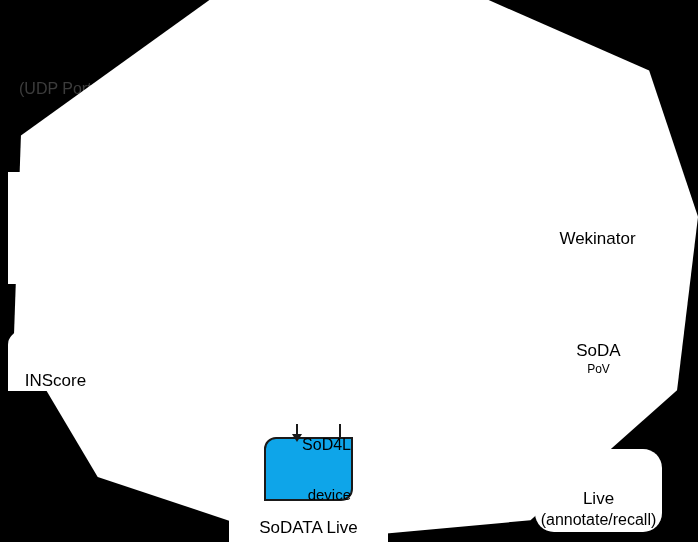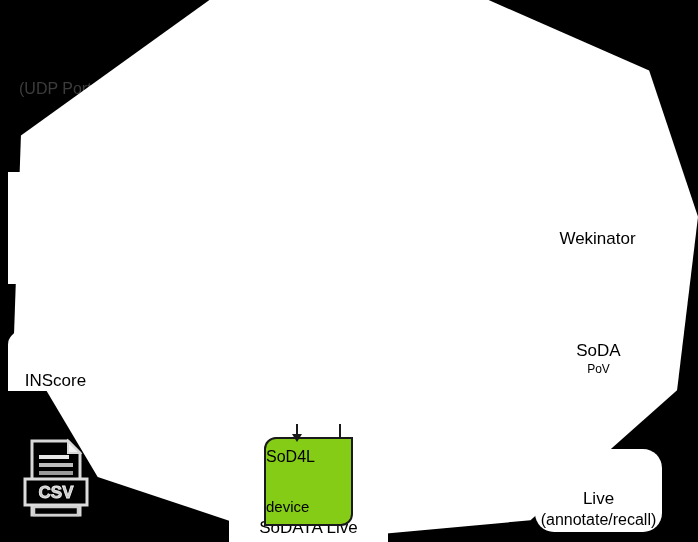--- a/index.html
+++ b/index.html
@@ -51,24 +51,24 @@
          box-shadow:0 0 0 3px #fff;}
   #sodai .ln1{font-size:17px;}
   #sodai .ln2{font-size:16px;}
 
   
   #ableton{left:229px;top:423px;width:159px;height:119px;
            justify-content:flex-end;padding-bottom:4px;}
   #ableton .app-label{font-size:17px;}
 
   
-  #sod4l{position:absolute;left:264px;top:437px;width:89px;height:89px;
-         background:#84cc16;border:2px solid #1a1a1a;
+  #sod4l{position:absolute;left:264px;top:437px;width:89px;height:64px;
+         background:#0ea5e9;border:2px solid #1a1a1a;
          border-radius:12px 0 12px 0;box-sizing:border-box;
-         display:flex;flex-direction:column;align-items:flex-start;
+         display:flex;flex-direction:column;align-items:flex-end;
          justify-content:center;color:#000;}
   #sod4l .ln1{font-size:16px;}
   #sod4l .ln2{font-size:15px;margin-top:32px;}
 
   
   .conn{position:absolute;background:#1a1a1a;}
   #conn-in{left:296px;top:424px;width:2px;height:14px;}
   #conn-in-head{position:absolute;left:292px;top:434px;width:0;height:0;
      border-left:5px solid transparent;border-right:5px solid transparent;
      border-top:8px solid #1a1a1a;}
@@ -127,31 +127,14 @@
 
   <div id="sod4l">
     <span class="ln1">SoD4L</span>
     <span class="ln2">device</span>
   </div>
 
   <div class="conn" id="conn-in"></div>
   <div id="conn-in-head"></div>
   <div class="conn" id="conn-out"></div>
 
-  <div id="csv-icon">
-    <svg width="68" height="84" viewBox="0 0 68 84" xmlns="http://www.w3.org/2000/svg">
-
-      <path d="M10 4 H46 L58 16 V78 H10 Z" fill="#000" stroke="#d8d8d8" stroke-width="3"></path>
-
-      <path d="M46 4 L58 16 H46 Z" fill="#f2f2f2" stroke="#d8d8d8" stroke-width="2"></path>
-
-      <rect x="17" y="18" width="30" height="4" fill="#e8e8e8"></rect>
-      <rect x="17" y="26" width="34" height="4" fill="#bdbdbd"></rect>
-      <rect x="17" y="34" width="34" height="4" fill="#9a9a9a"></rect>
-
-      <rect x="3" y="42" width="62" height="26" fill="#000" stroke="#dcdcdc" stroke-width="3"></rect>
-      <text x="34" y="61" text-anchor="middle" font-family="Liberation Sans, sans-serif" font-size="17" font-weight="bold" fill="#c8c8c8" stroke="#efefef" stroke-width="0.8">CSV</text>
-
-      <rect x="12" y="70" width="44" height="8" fill="#000" stroke="#d0d0d0" stroke-width="2.5"></rect>
-    </svg>
-  </div>
 
 </div>
 
 </body></html>

